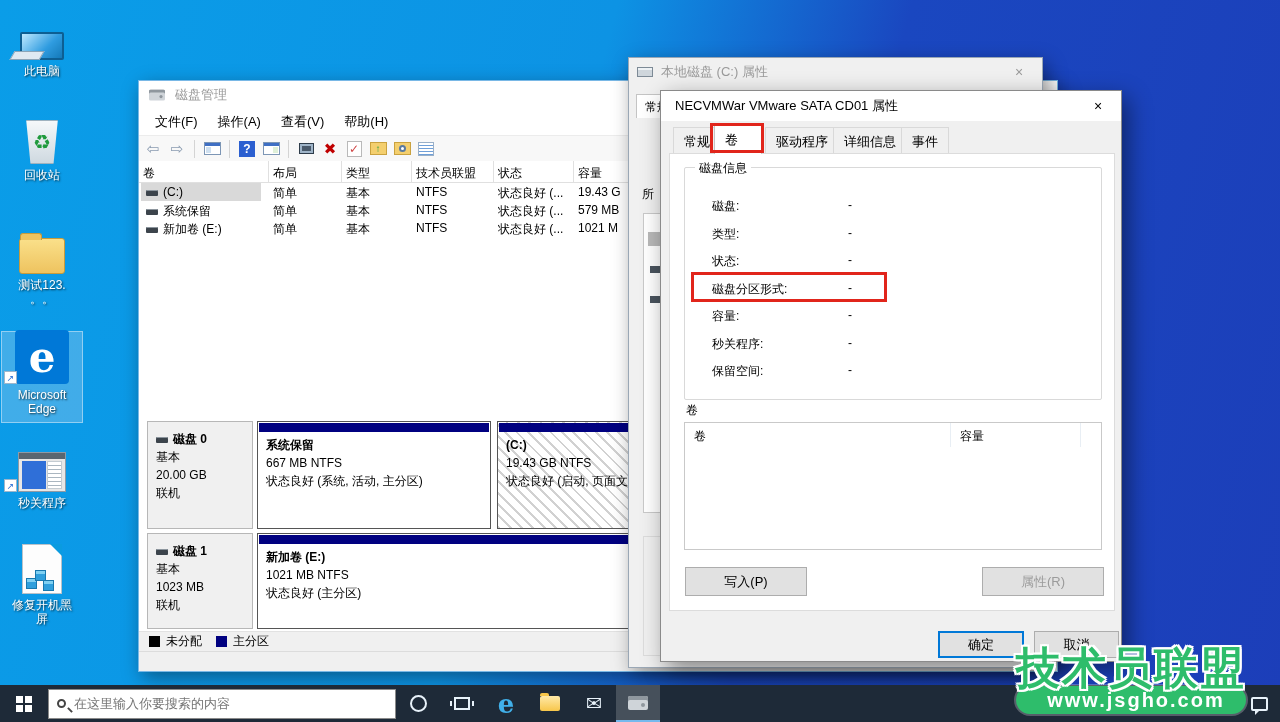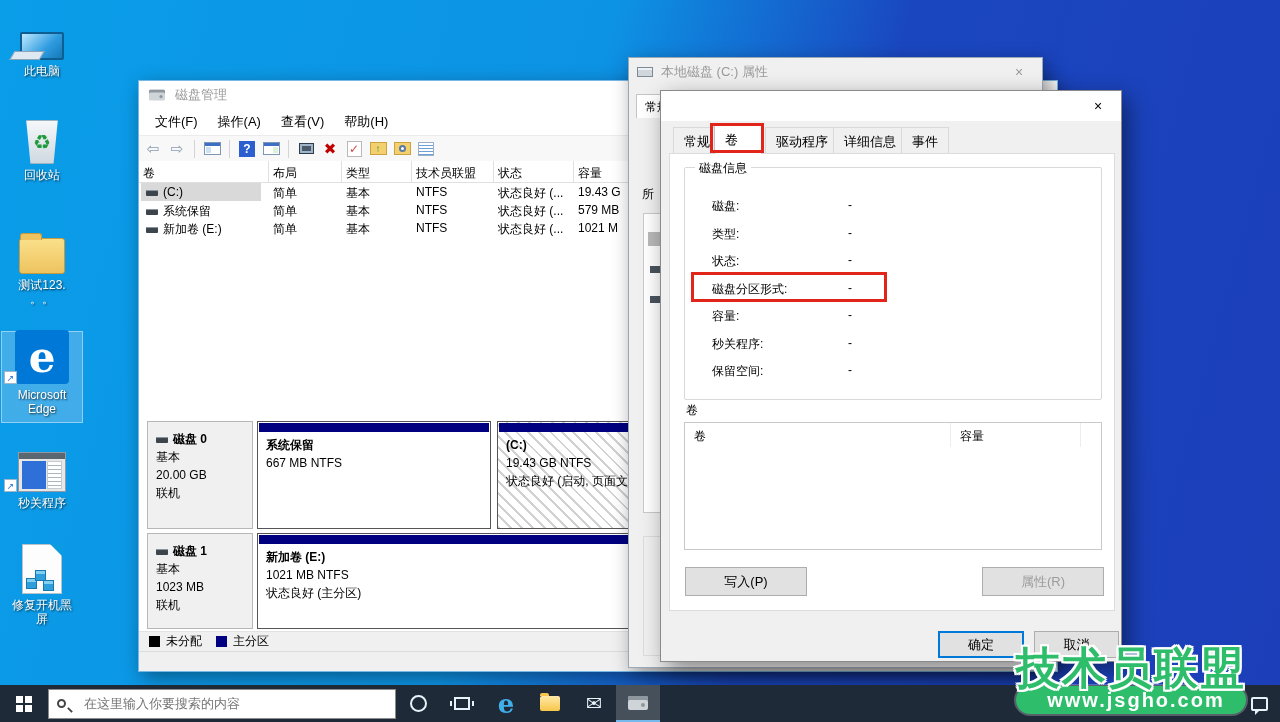--- a/index.html
+++ b/index.html
@@ -95,21 +95,21 @@
   #dev .vlist .vh { position:absolute; top:0; height:24px; padding:5px 0 0 9px; font-size:12px; border-right:1px solid #e8eef4; }
   .pbtn { position:absolute; height:29px; background:#e1e1e1; border:1px solid #adadad; font-size:13px; display:flex; align-items:center; justify-content:center; }
   .pbtn.disabled { color:#9b9b9b; }
   #dev .okbtn { border:2px solid #0078d7; }
 
   
   #taskbar { position:absolute; left:0; bottom:0; width:1280px; height:37px; background:#1e2a38; z-index:50; display:flex; align-items:center; }
   .startlogo { width:48px; height:37px; display:flex; align-items:center; justify-content:center; }
   .winlogo { width:16px; height:16px; display:grid; grid-template-columns:7px 7px; grid-template-rows:7px 7px; gap:2px; }
   .winlogo i { background:#fff; }
-  #search { width:348px; height:30px; background:#fff; border:1px solid #8a8a8a; display:flex; align-items:center; padding:0 8px; gap:18px; }
+  #search { width:348px; height:30px; background:#fff; border:1px solid #8a8a8a; display:flex; align-items:center; padding:0 8px; gap:8px; }
   #search input { border:none; outline:none; font-size:13px; width:280px; background:transparent; color:#333; font-family:inherit; }
   .mag { width:9px; height:9px; border:2px solid #444; border-radius:50%; position:relative; }
   .mag:after { content:""; position:absolute; left:8px; top:8px; width:6px; height:2px; background:#444; transform:rotate(45deg); }
   .tbapp { width:44px; height:37px; display:flex; align-items:center; justify-content:center; }
   .cortana { width:17px; height:17px; border:2px solid #e8f2fa; border-radius:50%; }
   .taskview { width:16px; height:13px; border:2px solid #e8f2fa; position:relative; }
   .taskview:before,.taskview:after { content:""; position:absolute; top:2px; width:2px; height:5px; background:#e8f2fa; }
   .taskview:before { left:-6px; } .taskview:after { right:-6px; }
   .edge-e { color:#41b0ea; font-size:26px; font-weight:bold; font-family:"DejaVu Serif",serif; }
   .tfold { width:20px; height:15px; background:linear-gradient(#ffe9a8,#f7c64a); border-radius:2px; position:relative; }
@@ -274,20 +274,21 @@
 
       <div class="dhead" style="top:4px;height:108px;">
         <div style="font-weight:bold;"><span class="volbar"></span><span>磁盘 0</span></div>
         <div>基本</div>
         <div>20.00 GB</div>
         <div>联机</div>
       </div>
       <div class="part" style="left:118px;top:4px;width:234px;height:108px;">
         <div style="font-weight:bold;">系统保留</div>
         <div>667 MB NTFS</div>
+        <div>状态良好 (系统, 活动, 主分区)</div>
       </div>
       <div class="part hatch" style="left:358px;top:4px;width:545px;height:108px;">
         <div style="font-weight:bold;">(C:)</div>
         <div>19.43 GB NTFS</div>
         <div>状态良好 (启动, 页面文</div>
       </div>
 
       <div class="dhead" style="top:116px;height:96px;">
         <div style="font-weight:bold;"><span class="volbar"></span><span>磁盘 1</span></div>
         <div>基本</div>
@@ -321,20 +322,21 @@
     <div class="plist">
       <div class="pmark" style="top:18px;background:#b9b9b9;width:18px;height:14px;left:4px;"></div>
       <div class="pmark" style="top:52px;"></div>
       <div class="pmark" style="top:82px;"></div>
     </div>
     <div class="pgroup"></div>
   </div>
 
   <div class="win" id="dev">
     <div class="tbar">
+      <span class="ttl" style="margin-left:6px;">NECVMWar VMware SATA CD01 属性</span>
       <span class="closex">×</span>
     </div>
     <div class="tabs">
       <span class="tab" style="left:12px;">常规</span>
       <span class="tab active" style="left:53px;width:48px;">卷</span>
       <span class="tab" style="left:104px;">驱动程序</span>
       <span class="tab" style="left:172px;">详细信息</span>
       <span class="tab" style="left:240px;">事件</span>
       <span class="annot" style="left:49px;top:2px;width:54px;height:30px;"></span>
     </div>

